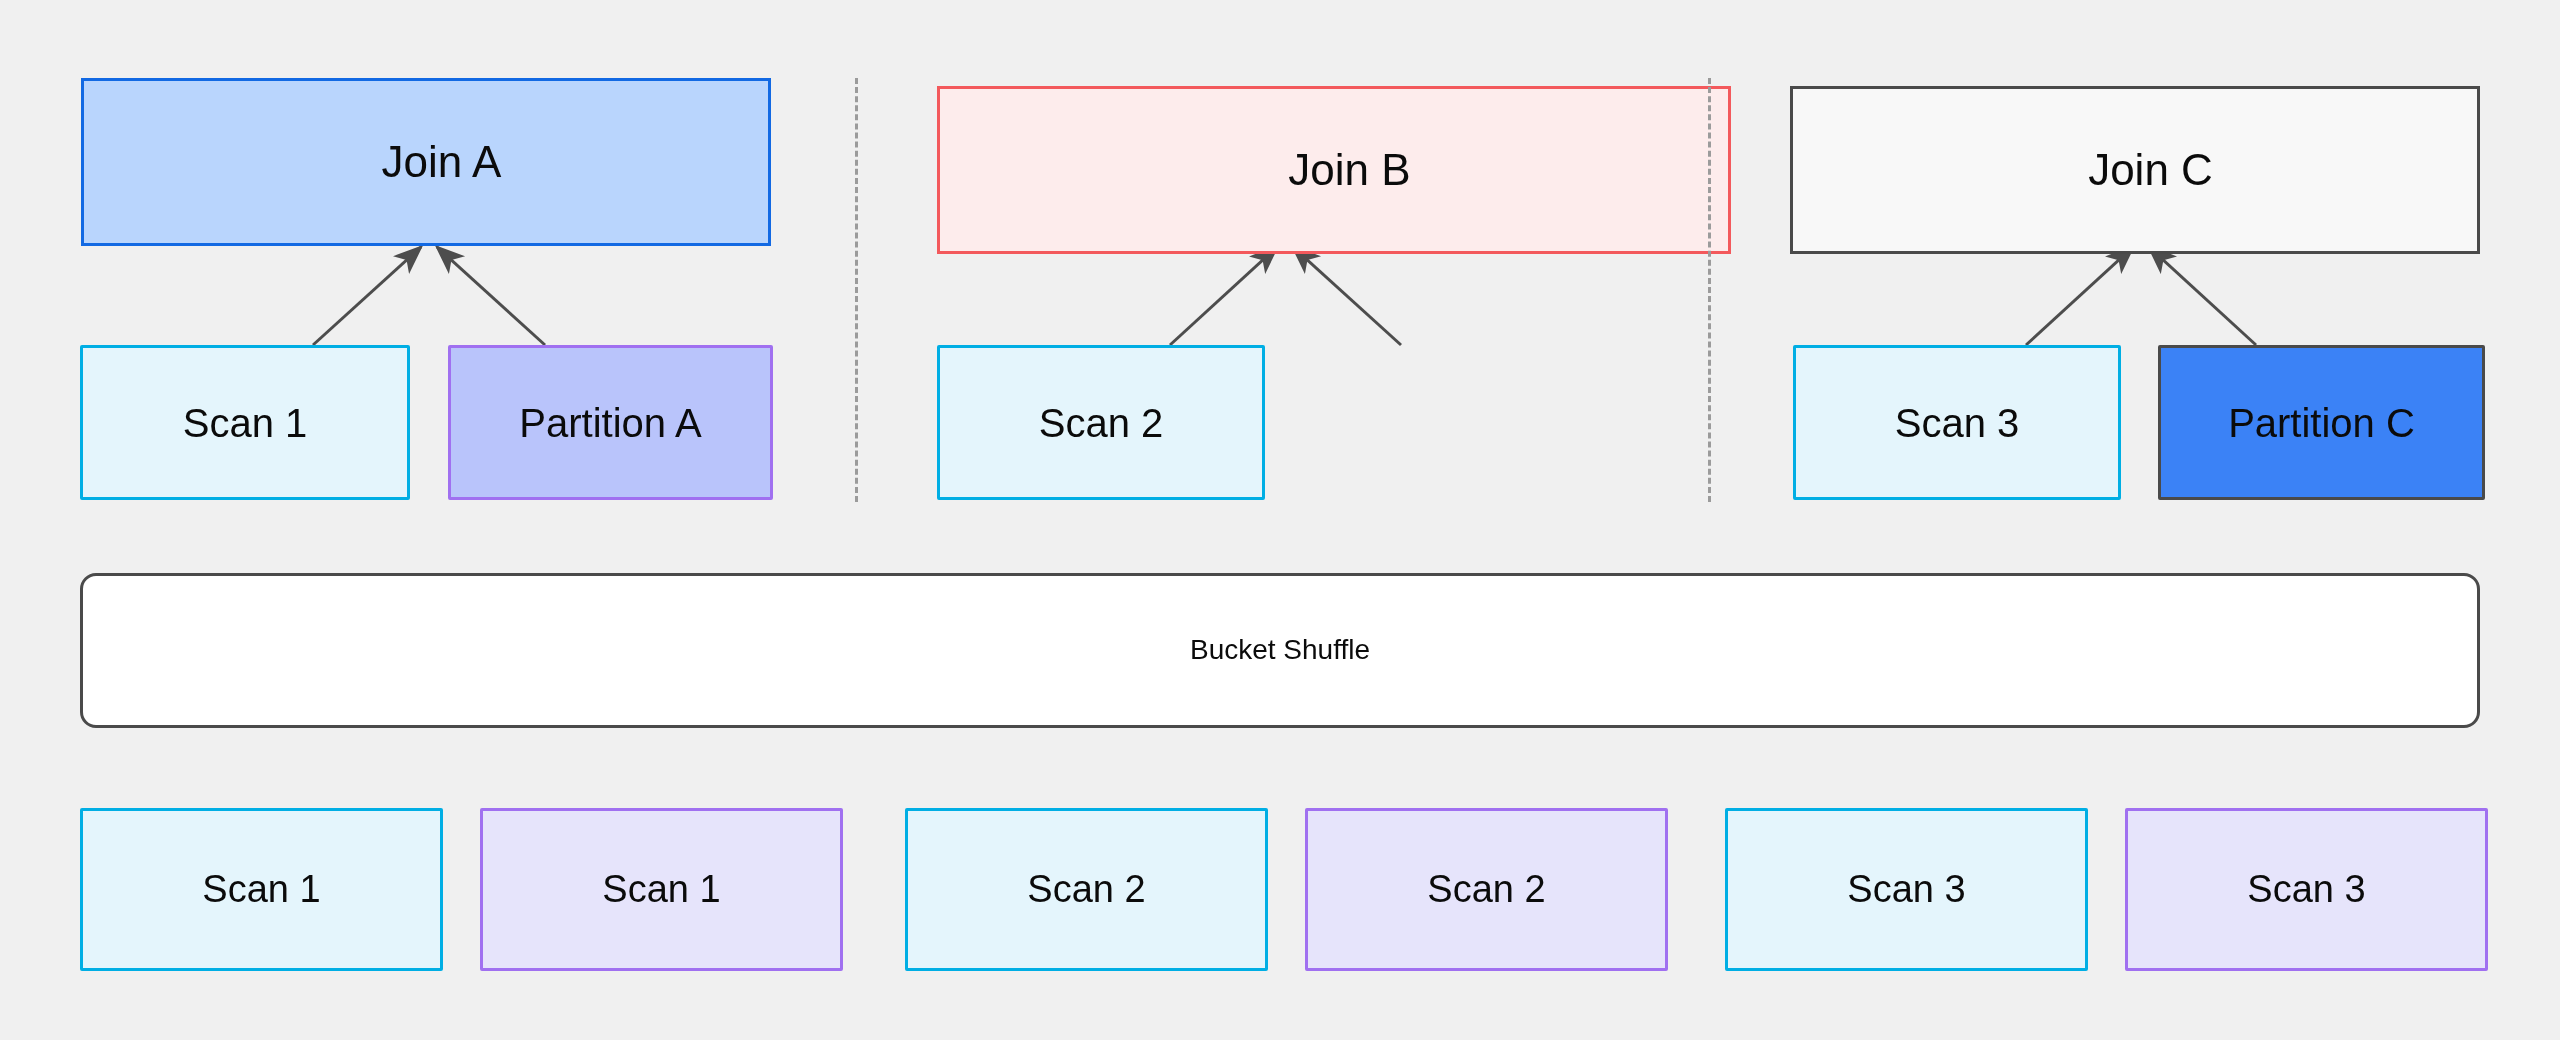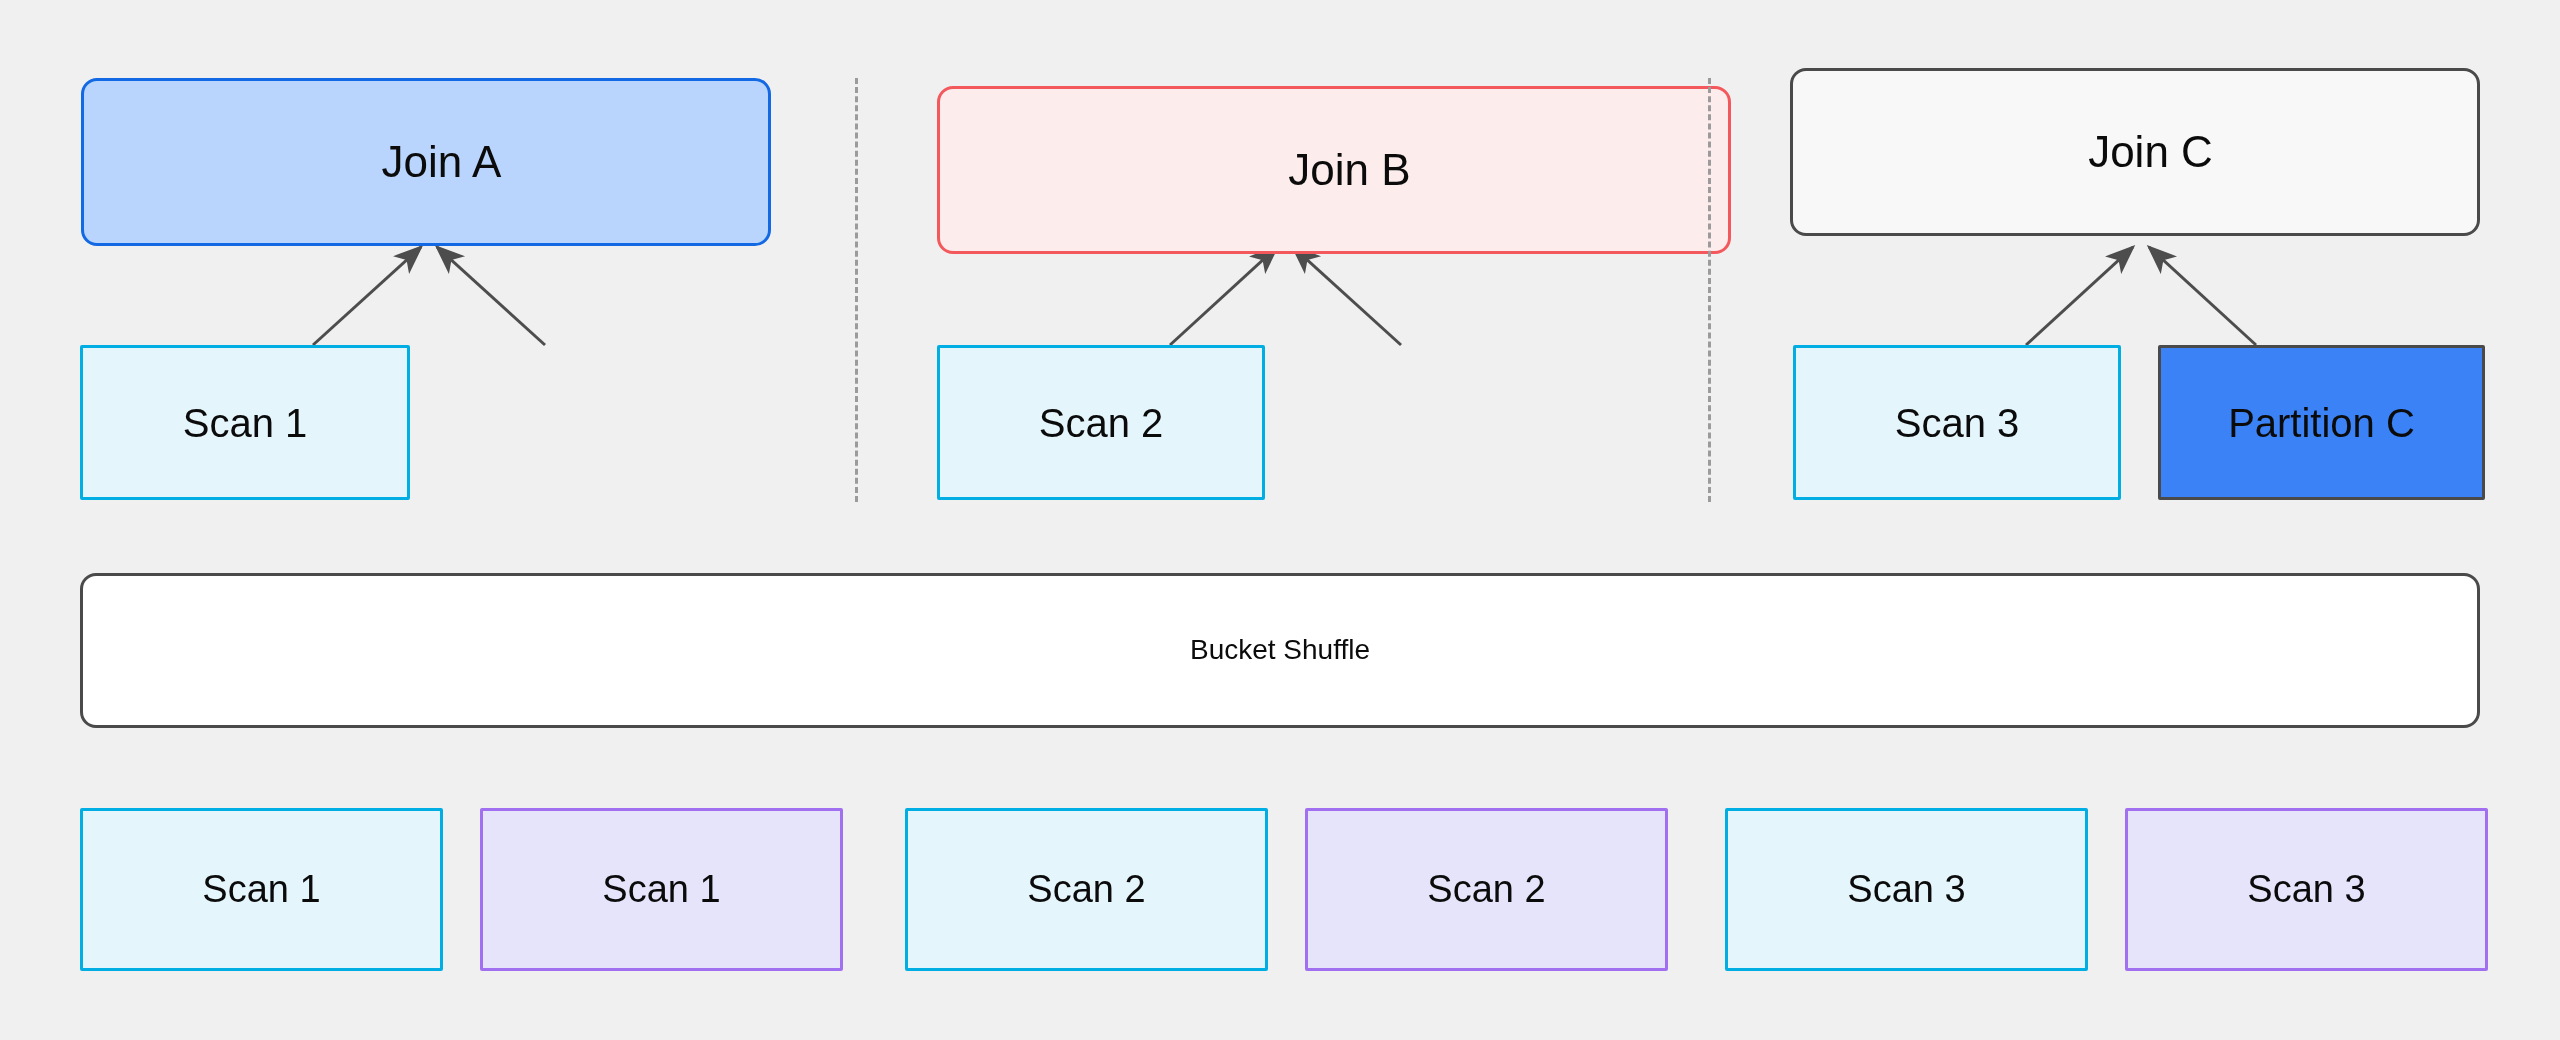--- a/index.html
+++ b/index.html
@@ -31,21 +31,21 @@
     border-radius: 2px;
     color: #0b0b0b;
     text-align: center;
     line-height: 1.1;
     white-space: nowrap;
   }
   .join {
     border-width: 3px;
     border-style: solid;
     font-size: 44px;
-    border-radius: 16px;
+    border-radius: 0;
     padding-left: 31px;
   }
   .leaf {
     border-width: 3px;
     border-style: solid;
     font-size: 40px;
   }
   .shuffle {
     border-width: 3px;
     border-style: solid;
@@ -104,33 +104,36 @@
       <line x1="2256" y1="345" x2="2149" y2="247" stroke="#4d4d4d" stroke-width="3" marker-end="url(#arrowhead)"></line>
     </g>
   </svg>
 
   <div class="node join" style="left: 81px; top: 78px; width: 690px; height: 168px; background: rgb(185, 213, 253); border-color: rgb(18, 105, 227);">
     <span>Join A</span>
   </div>
   <div class="node leaf" style="left: 80px; top: 345px; width: 330px; height: 155px; background: rgb(228, 245, 252); border-color: rgb(0, 174, 228);">
     <span>Scan 1</span>
   </div>
+  <div class="node leaf" style="left: 448px; top: 345px; width: 325px; height: 155px; background: rgb(185, 196, 251); border-color: rgb(160, 112, 240);">
+    <span>Partition A</span>
+  </div>
 
   <div class="vsep" style="left: 855px; top: 78px; height: 424px; border-left-color: rgb(155, 155, 155);"></div>
 
   <div class="node join" style="left: 937px; top: 86px; width: 794px; height: 168px; background: rgb(253, 236, 236); border-color: rgb(243, 89, 92);">
     <span>Join B</span>
   </div>
   <div class="node leaf" style="left: 937px; top: 345px; width: 328px; height: 155px; background: rgb(228, 245, 252); border-color: rgb(0, 174, 228);">
     <span>Scan 2</span>
   </div>
 
   <div class="vsep" style="left: 1708px; top: 78px; height: 424px; border-left-color: rgb(155, 155, 155);"></div>
 
-  <div class="node join" style="left: 1790px; top: 68px; width: 690px; height: 168px; background: rgb(248, 248, 248); border-color: rgb(74, 74, 74);">
+  <div class="node join" style="left: 1790px; top: 86px; width: 690px; height: 168px; background: rgb(248, 248, 248); border-color: rgb(74, 74, 74);">
     <span>Join C</span>
   </div>
   <div class="node leaf" style="left: 1793px; top: 345px; width: 328px; height: 155px; background: rgb(228, 245, 252); border-color: rgb(0, 174, 228);">
     <span>Scan 3</span>
   </div>
   <div class="node leaf" style="left: 2158px; top: 345px; width: 327px; height: 155px; background: #3b82f6; border-color: rgb(74, 74, 74);">
     <span>Partition C</span>
   </div>
 
   <div class="node shuffle" style="left: 80px; top: 573px; width: 2400px; height: 155px; background: rgb(255, 255, 255); border-color: rgb(74, 74, 74);">

